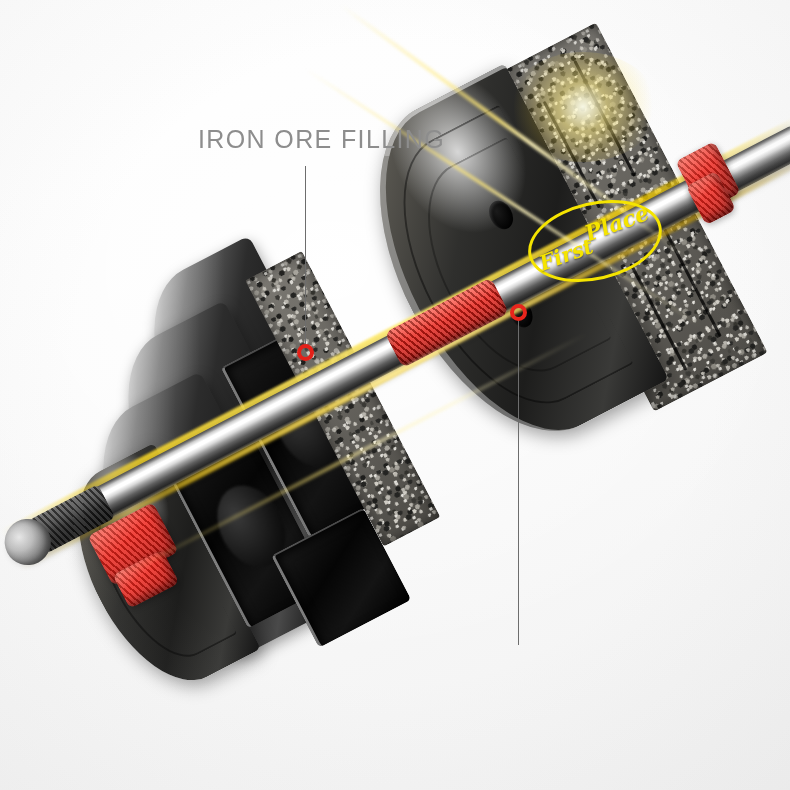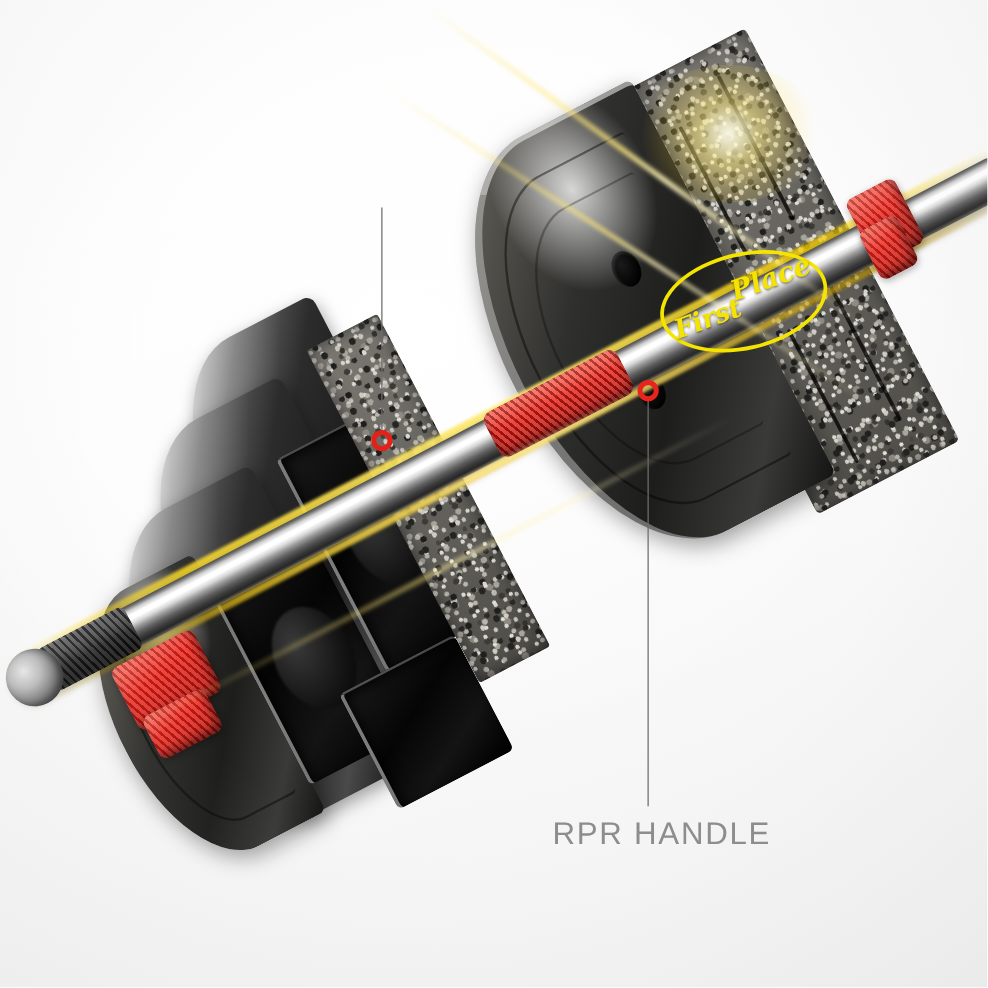--- a/index.html
+++ b/index.html
@@ -290,18 +290,18 @@
 
   <div id="watermark">
     <div class="wm-inner">
       <span id="wm-place" class="wm-word">Place</span>
       <span id="wm-first" class="wm-word">First</span>
     </div>
   </div>
 
   <div id="leader-iron" class="leader"></div>
   <div id="ring-iron" class="ring"></div>
+  <div id="label-iron" class="callout">IRON ORE FILLING</div>
 
   <div id="leader-rpr" class="leader"></div>
   <div id="ring-rpr" class="ring"></div>
-  <div id="label-rpr" class="callout">RPR HANDLE</div>
 
 </div>
 
 </body></html>

